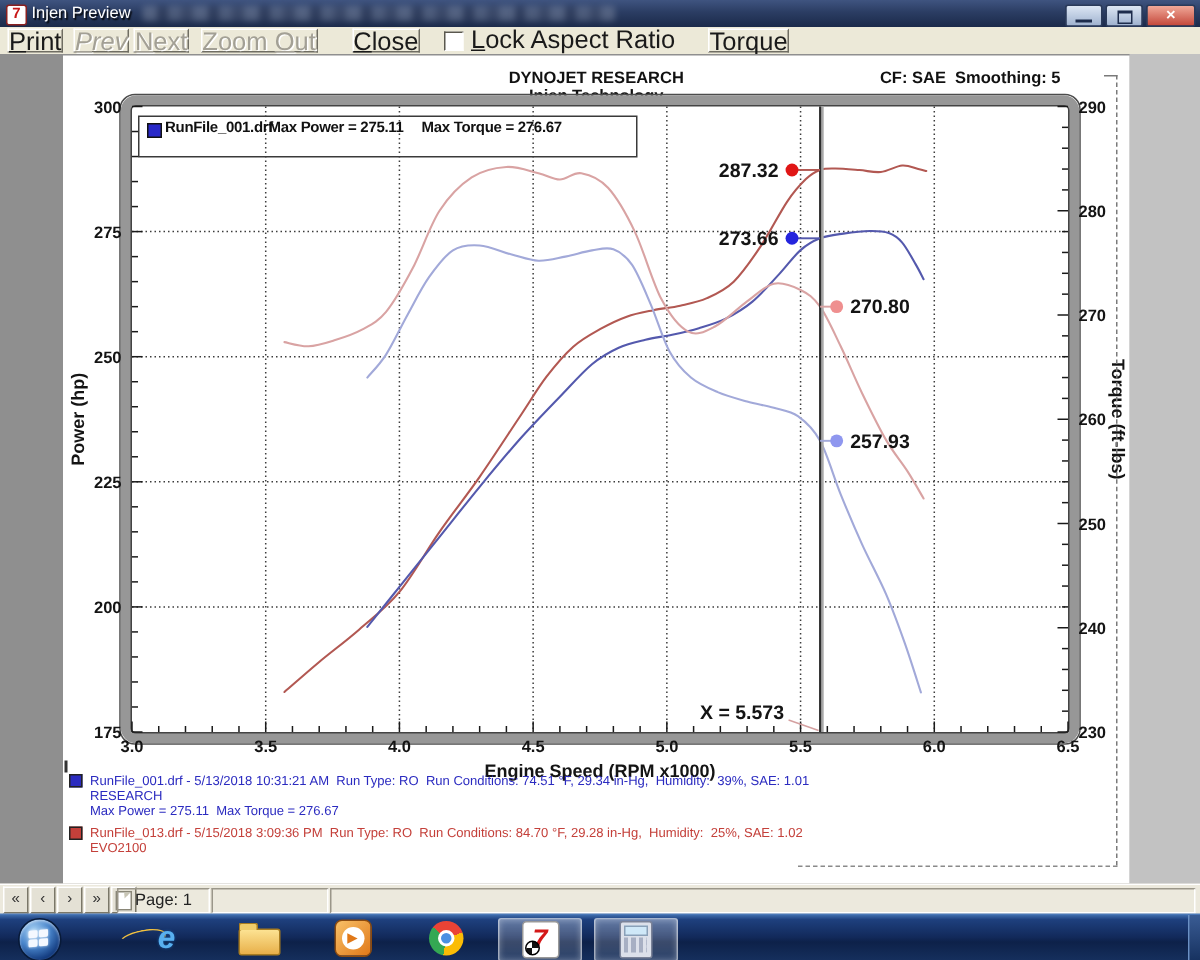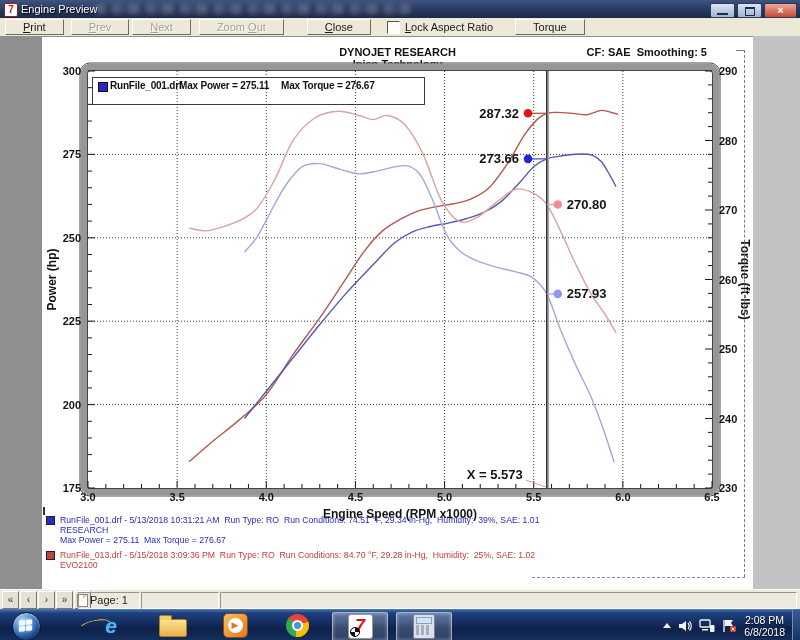--- a/index.html
+++ b/index.html
@@ -21,27 +21,27 @@
   .winbtn{width:23px;height:13px;border:1px solid #2a3a5a;border-radius:2px;
     background:linear-gradient(180deg,#dce6f4,#9fb2cf);position:relative;}
   .winbtn.close{width:31px;background:linear-gradient(180deg,#f0a898,#c4473a);}
   .glyph-min{position:absolute;left:6px;right:6px;bottom:2px;height:2px;background:#1d2c4c;}
   .glyph-max{position:absolute;left:7px;top:3px;width:8px;height:6px;border:1px solid #1d2c4c;border-top-width:2px;}
   .glyph-close{position:absolute;left:0;right:0;top:0;color:#fff;font-size:11px;line-height:12px;text-align:center;font-weight:bold;}
 
   
   .toolbar{position:absolute;left:0;top:18px;width:800px;height:18px;background:#ece9d8;
     border-bottom:1px solid #9a978a;display:flex;align-items:center;}
-  .tbtn{height:16px;font-size:11px;line-height:13px;background:#ece9d8;padding:0 17px;
+  .tbtn{height:16px;font-size:17px;line-height:13px;background:#ece9d8;padding:0 0;
     border:1px solid;border-color:#fff #6f6d62 #6f6d62 #fff;color:#1a1a1a;white-space:pre;}
   .tbtn.disabled{color:#a3a095;text-shadow:1px 1px 0 #fff;}
   .cbwrap{display:flex;align-items:center;margin-left:16px;}
   .cbbox{width:11px;height:11px;background:#fff;border:1px solid;
     border-color:#5a584e #fff #fff #5a584e;}
-  .cblabel{font-size:11px;margin-left:5px;color:#1a1a1a;white-space:pre;}
+  .cblabel{font-size:17px;margin-left:5px;color:#1a1a1a;white-space:pre;}
 
   
   .preview{position:absolute;left:0;top:36px;width:800px;height:553px;background:#8f8f8f;padding-left:28px;}
   .right-gutter{position:absolute;left:753px;top:0;width:47px;height:100%;background:#c2c2c2;}
   .page{position:absolute;left:42px;top:1px;width:711px;height:552px;background:#ffffff;}
 
   .hdr-line1{position:absolute;left:0;top:9px;width:711px;text-align:center;
     font-size:11px;font-weight:bold;color:#111;white-space:pre;}
   .hdr-line2{position:absolute;left:0;top:21px;width:711px;text-align:center;
     font-size:11px;font-weight:bold;color:#111;white-space:pre;}
@@ -121,38 +121,38 @@
     background:linear-gradient(180deg,#3a5c94,#16315f);border-left:1px solid #6a90c4;}
   u{text-decoration:underline;}
 </style>
 </head>
 <body>
 
 <div class="screen">
 
   <div class="titlebar">
     <div class="title-icon">7</div>
-    <div class="title-text">Engine Preview</div>
+    <div class="title-text">Injen Preview</div>
     <div class="ghost"></div>
     <div class="winbtns">
       <div class="winbtn">
           <span class="glyph-min"></span>
         </div>
       <div class="winbtn">
           <span class="glyph-max"></span>
         </div>
       <div class="winbtn close">
           <span class="glyph-close">×</span>
         </div>
     </div>
   </div>
 
   <div class="toolbar" id="toolbar">
       <button class="tbtn" style="margin-left: 5px;"><u>P</u>rint</button>
-      <button class="tbtn disabled" style="margin-left: 7px;"><u>P</u>rev</button>
+      <button class="tbtn disabled" style="margin-left: 7px; font-style: italic;"><u>P</u>rev</button>
       <button class="tbtn disabled" style="margin-left: 3px;"><u>N</u>ext</button>
       <button class="tbtn disabled" style="margin-left: 8px;">Zoom <u>O</u>ut</button>
       <button class="tbtn" style="margin-left: 23px;"><u>C</u>lose</button>
       <span class="cbwrap">
         <span class="cbbox"></span>
         <span class="cblabel"><u>L</u>ock Aspect Ratio</span>
       </span>
       <button class="tbtn" style="margin-left: 22px;">Torque</button>
     </div>
 
@@ -377,37 +377,15 @@
       <div class="slot">
         <span class="chrome"></span>
       </div>
       <div class="slot active">
         <span class="dyno7">7<i></i></span>
       </div>
       <div class="slot active">
         <span class="calc"></span>
       </div>
     </div>
-    <div class="tray">
-      <span class="tray-up"></span>
-      <svg width="14" height="14" viewBox="0 0 14 14">
-        <path d="M1 5h3l4-3v10l-4-3H1z" fill="#f0f4fa"></path>
-        <path d="M10 4c1.5 1.6 1.5 4.4 0 6M11.5 2.5c2.4 2.5 2.4 6.5 0 9" stroke="#f0f4fa" stroke-width="1.2" fill="none"></path>
-      </svg>
-      <svg width="16" height="14" viewBox="0 0 16 14">
-        <rect x="1" y="1" width="10" height="7" rx="1" fill="none" stroke="#f0f4fa" stroke-width="1.3"></rect>
-        <rect x="3" y="10" width="6" height="1.5" fill="#f0f4fa"></rect>
-        <rect x="11" y="6" width="4.5" height="7" rx="1" fill="#f0f4fa"></rect>
-      </svg>
-      <svg width="15" height="14" viewBox="0 0 15 14">
-        <path d="M2 1v12" stroke="#f0f4fa" stroke-width="1.4"></path>
-        <path d="M3 1h8l-2 3 2 3H3z" fill="#f0f4fa"></path>
-        <rect x="8" y="7" width="6" height="6" rx="1" fill="#d43a2a"></rect>
-        <path d="M9.5 8.5l3 3M12.5 8.5l-3 3" stroke="#fff" stroke-width="1"></path>
-      </svg>
-      <div class="clock">
-        <div>2:08 PM</div>
-        <div>6/8/2018</div>
-      </div>
-    </div>
     <div class="showdesk"></div>
   </div>
 </div>
 
 </body></html>

